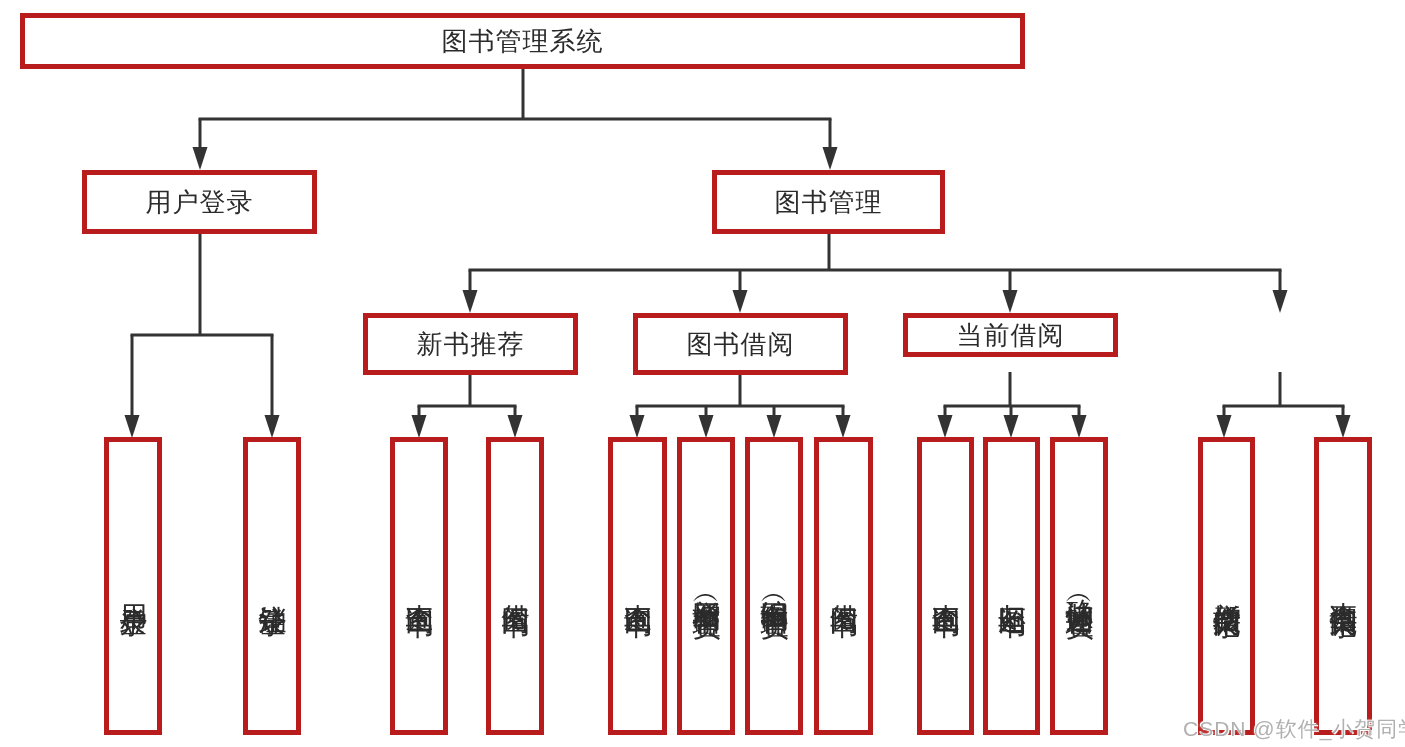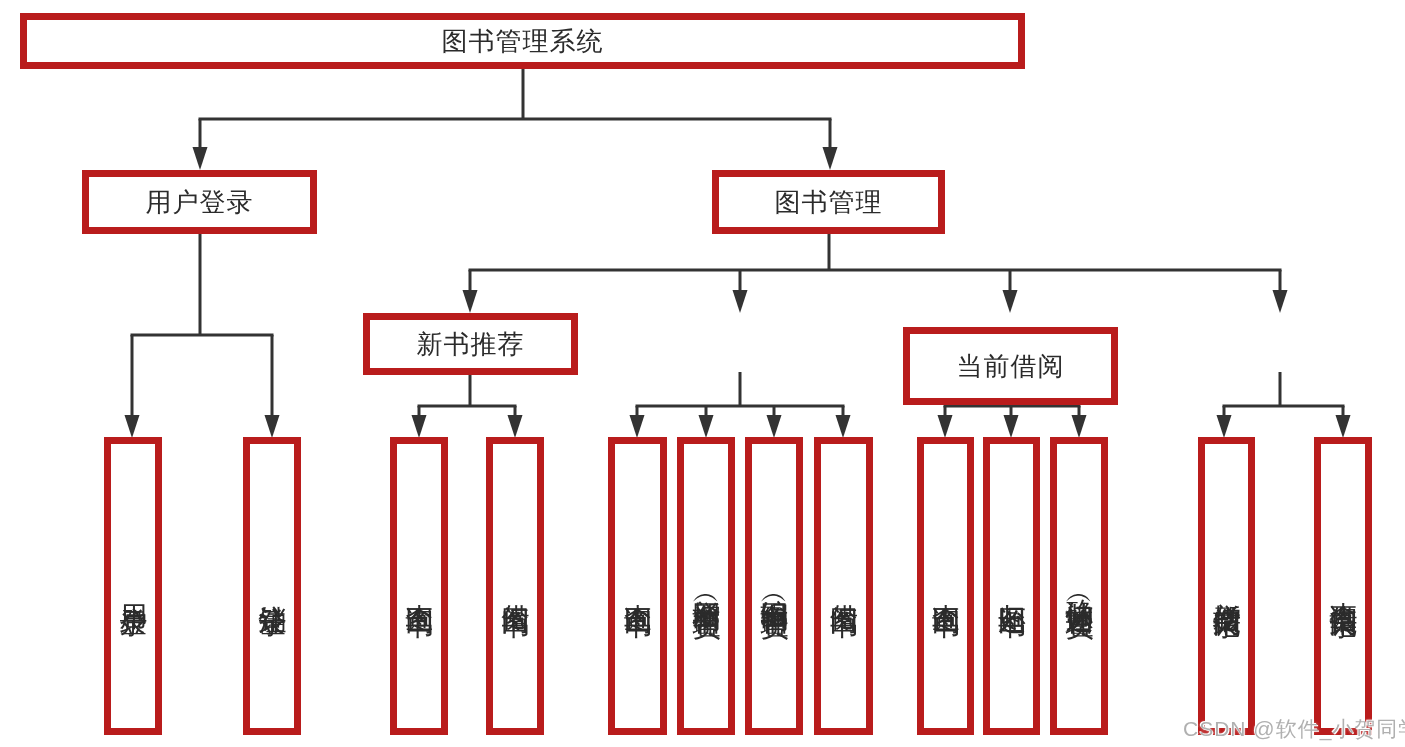--- a/index.html
+++ b/index.html
@@ -10,21 +10,21 @@
     overflow:hidden;
     font-family:"Liberation Sans","DejaVu Sans",sans-serif;
   }
   #connectors{position:absolute;left:0;top:0;width:1405px;height:747px;}
   #connectors line{stroke:#333333;stroke-width:3;}
   #connectors polygon{fill:#333333;}
   .box{
     position:absolute;
     box-sizing:border-box;
     background:#ffffff;
-    border:7px solid #b91c1c;
+    border:5px solid #b91c1c;
     display:flex;
     align-items:center;
     justify-content:center;
     color:#2b2b2b;
   }
   .hlabel{
     font-size:26px;
     letter-spacing:1px;
     white-space:nowrap;
   }
@@ -134,21 +134,24 @@
   <div class="box" style="left:82px;top:170px;width:235px;height:64px">
     <span class="hlabel">用户登录</span>
   </div>
   <div class="box" style="left:363px;top:313px;width:215px;height:62px">
     <span class="hlabel">新书推荐</span>
   </div>
 
   <div class="box" style="left:712px;top:170px;width:233px;height:64px">
     <span class="hlabel">图书管理</span>
   </div>
-  <div class="box" style="left:903px;top:327px;width:215px;height:78px">
+  <div class="box" style="left:633px;top:313px;width:215px;height:62px">
+    <span class="hlabel">图书借阅</span>
+  </div>
+  <div class="box" style="left:903px;top:313px;width:215px;height:44px">
     <span class="hlabel">当前借阅</span>
   </div>
 
   <div class="box" style="left:104px;top:437px;width:58px;height:298px">
     <span class="vlabel">用户登录</span>
   </div>
   <div class="box" style="left:243px;top:437px;width:58px;height:298px">
     <span class="vlabel">注销登录</span>
   </div>
 

